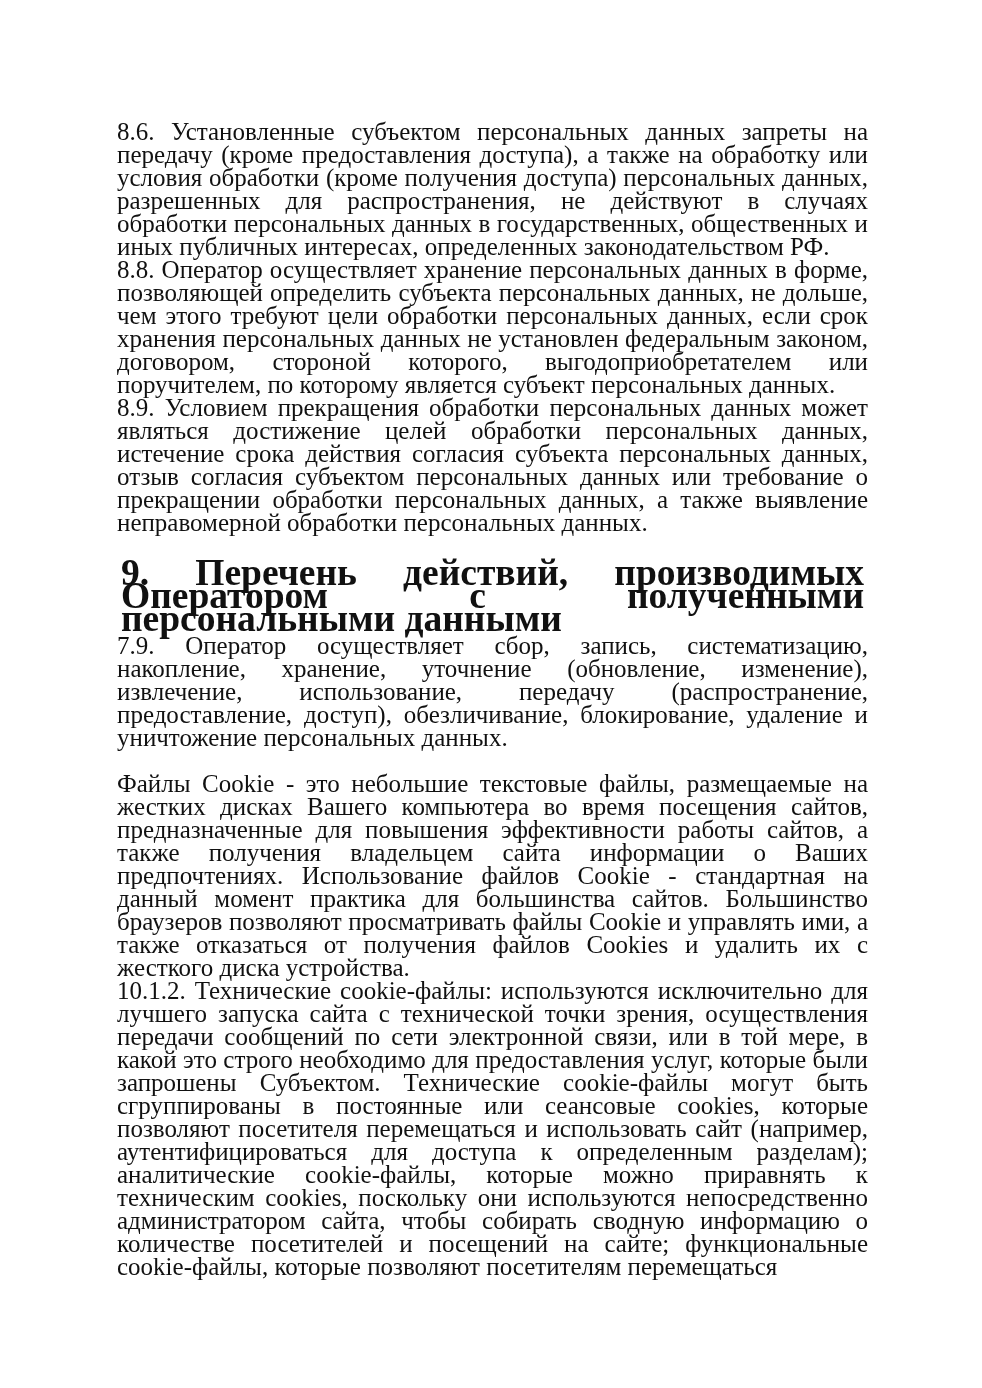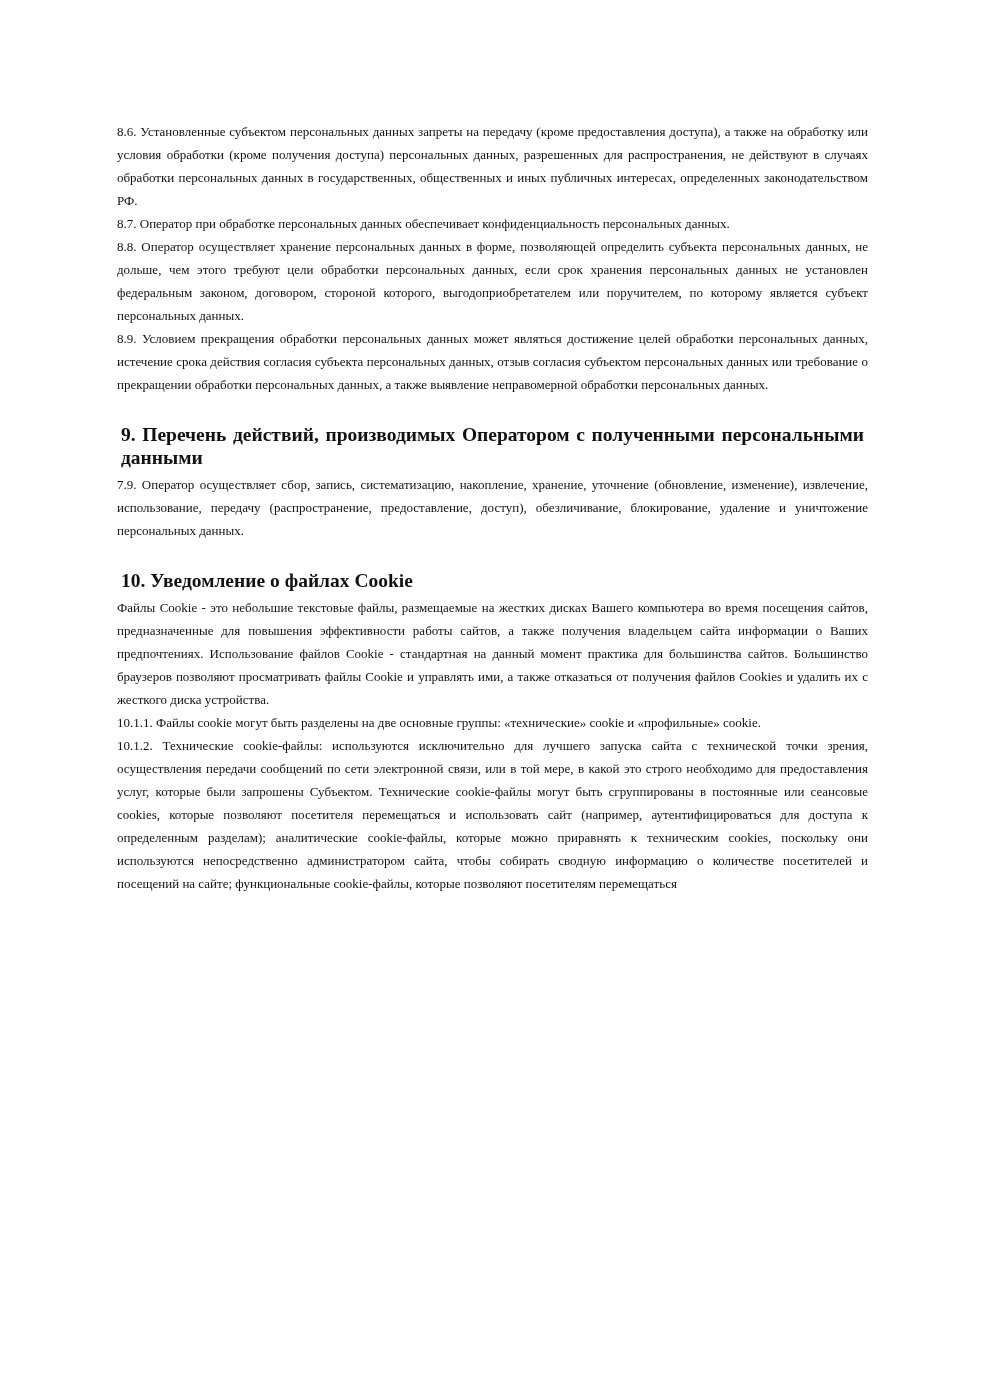--- a/index.html
+++ b/index.html
@@ -12,21 +12,21 @@
       height: 1388px;
       overflow: hidden;
       position: relative;
     }
     .page {
       position: absolute;
       left: 117px;
       top: 120px;
       width: 751px;
       font-family: "Liberation Serif", "DejaVu Serif", serif;
-      font-size: 13px;
+      font-size: 25px;
       line-height: 23px;
       color: #111111;
     }
     .para {
       margin: 0;
       text-align: justify;
       text-align-last: left;
       hyphens: none;
     }
     .heading {
@@ -37,28 +37,25 @@
     }
     .gap {
       height: 23px;
     }
   </style>
 </head>
 <body>
 
 <div class="page">
   <p class="para">8.6. Установленные субъектом персональных данных запреты на передачу (кроме предоставления доступа), а также на обработку или условия обработки (кроме получения доступа) персональных данных, разрешенных для распространения, не действуют в случаях обработки персональных данных в государственных, общественных и иных публичных интересах, определенных законодательством РФ.</p>
-  <p class="para">8.7. Оператор при обработке персональных данных обеспечивает конфиденциальность персональных данных.</p>
   <p class="para">8.8. Оператор осуществляет хранение персональных данных в форме, позволяющей определить субъекта персональных данных, не дольше, чем этого требуют цели обработки персональных данных, если срок хранения персональных данных не установлен федеральным законом, договором, стороной которого, выгодоприобретателем или поручителем, по которому является субъект персональных данных.</p>
   <p class="para">8.9. Условием прекращения обработки персональных данных может являться достижение целей обработки персональных данных, истечение срока действия согласия субъекта персональных данных, отзыв согласия субъектом персональных данных или требование о прекращении обработки персональных данных, а также выявление неправомерной обработки персональных данных.</p>
 
   <div class="gap"></div>
 
   <h2 class="heading">9. Перечень действий, производимых Оператором с полученными персональными данными</h2>
   <p class="para">7.9. Оператор осуществляет сбор, запись, систематизацию, накопление, хранение, уточнение (обновление, изменение), извлечение, использование, передачу (распространение, предоставление, доступ), обезличивание, блокирование, удаление и уничтожение персональных данных.</p>
 
   <div class="gap"></div>
 
-  <h2 class="heading">10. Уведомление о файлах Cookie</h2>
   <p class="para">Файлы Cookie - это небольшие текстовые файлы, размещаемые на жестких дисках Вашего компьютера во время посещения сайтов, предназначенные для повышения эффективности работы сайтов, а также получения владельцем сайта информации о Ваших предпочтениях. Использование файлов Cookie - стандартная на данный момент практика для большинства сайтов. Большинство браузеров позволяют просматривать файлы Cookie и управлять ими, а также отказаться от получения файлов Cookies и удалить их с жесткого диска устройства.</p>
-  <p class="para">10.1.1. Файлы cookie могут быть разделены на две основные группы: «технические» cookie и «профильные» cookie.</p>
   <p class="para">10.1.2. Технические cookie-файлы: используются исключительно для лучшего запуска сайта с технической точки зрения, осуществления передачи сообщений по сети электронной связи, или в той мере, в какой это строго необходимо для предоставления услуг, которые были запрошены Субъектом. Технические cookie-файлы могут быть сгруппированы в постоянные или сеансовые cookies, которые позволяют посетителя перемещаться и использовать сайт (например, аутентифицироваться для доступа к определенным разделам); аналитические cookie-файлы, которые можно приравнять к техническим cookies, поскольку они используются непосредственно администратором сайта, чтобы собирать сводную информацию о количестве посетителей и посещений на сайте; функциональные cookie-файлы, которые позволяют посетителям перемещаться</p>
 </div>
 
 </body></html>

